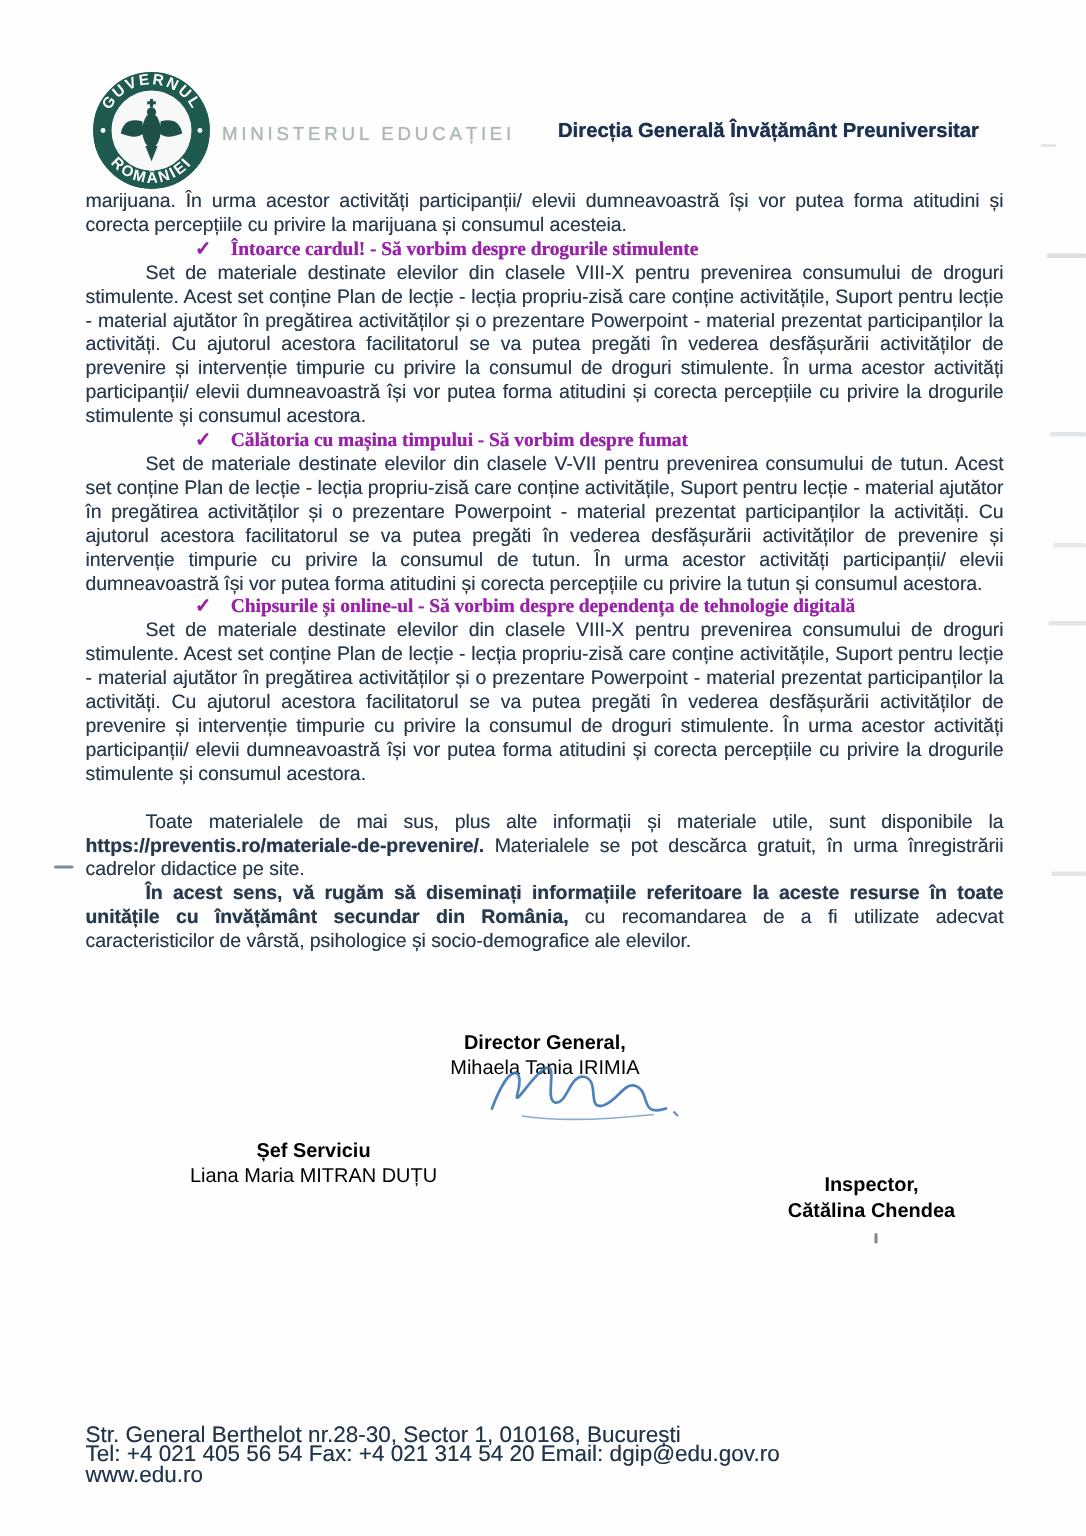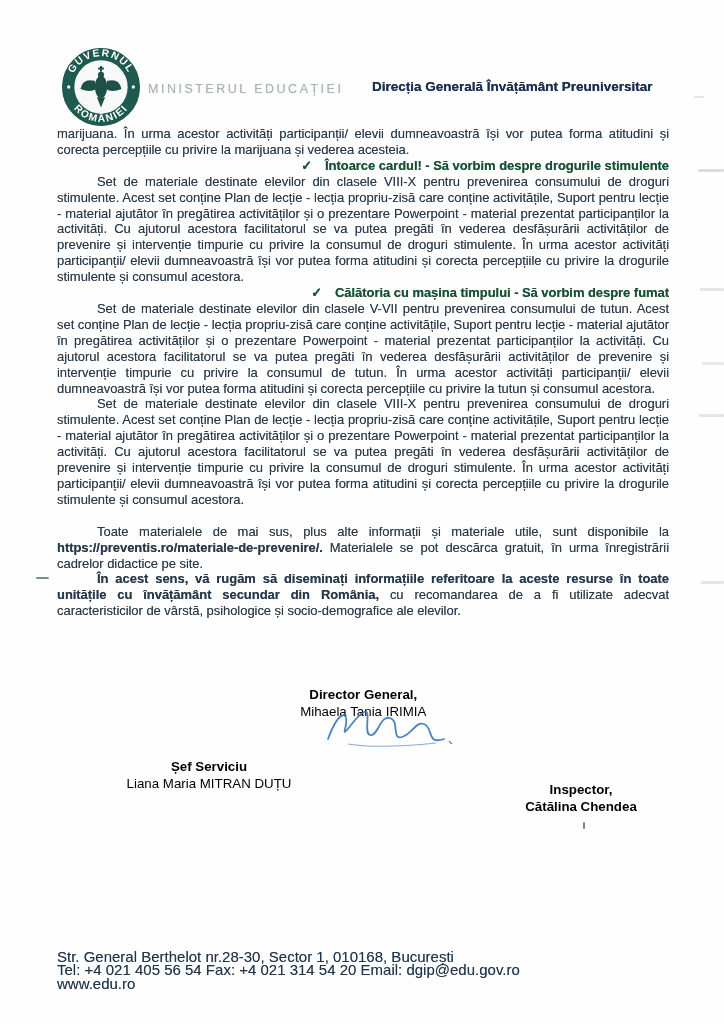--- a/index.html
+++ b/index.html
@@ -29,23 +29,24 @@
   .content{
     position:absolute;left:57px;top:126px;width:612px;
     font-size:13px;line-height:15.9px;letter-spacing:-0.05px;
     text-align:justify;
     color:#27394b;
     text-shadow:0 0 .4px rgba(39,57,75,.55);
   }
   .content p{margin:0;}
   .para{text-indent:40px;}
   .section-heading{
-    padding-left:73px;font-weight:bold;color:#14532d;
+    padding-left:73px;font-weight:bold;color:#a21caf;
     text-shadow:0 0 .5px rgba(32,52,75,.7);
-    text-align:right;
+    text-align:left;
+    font-family:Liberation Serif, serif;
   }
   .check{display:inline-block;margin-right:13px;font-weight:bold;}
   .availability{margin-top:16px !important;}
   .bold{font-weight:bold;text-shadow:0 0 .5px rgba(32,52,75,.7);}
   
   .sig-block{position:absolute;text-align:center;font-size:13.3px;line-height:17px;color:#000000;}
   .sig-title{font-weight:bold;}
   .sig-name{font-weight:normal;}
   .sig-director{left:50%;top:686px;transform:translateX(-49%);}
   .sig-chief{left:66px;top:758px;width:286px;}
@@ -98,32 +99,35 @@
       <path d="M34 34 Q22 31 20 42 Q30 46 35 42 Z"></path>
       <path d="M46 34 Q58 31 60 42 Q50 46 45 42 Z"></path>
       <path d="M36 50 L40 60 L44 50 Z"></path>
     </g>
   </svg>
 
   <div class="ministry-label">MINISTERUL EDUCAȚIEI</div>
   <div class="department-title">Direcția Generală Învățământ Preuniversitar</div>
 
   <main class="content">
-    <p>marijuana. În urma acestor activități participanții/ elevii dumneavoastră își vor putea forma atitudini și corecta percepțiile cu privire la marijuana și vederea acesteia.</p>
+    <p>marijuana. În urma acestor activități participanții/ elevii dumneavoastră își vor putea forma atitudini și corecta percepțiile cu privire la marijuana și consumul acesteia.</p>
 
     <div class="section-heading">
       <span class="check">✓</span><span>Întoarce cardul! - Să vorbim despre drogurile stimulente</span>
     </div>
     <p class="para">Set de materiale destinate elevilor din clasele VIII-X pentru prevenirea consumului de droguri stimulente. Acest set conține Plan de lecție - lecția propriu-zisă care conține activitățile, Suport pentru lecție - material ajutător în pregătirea activităților și o prezentare Powerpoint - material prezentat participanților la activități. Cu ajutorul acestora facilitatorul se va putea pregăti în vederea desfășurării activităților de prevenire și intervenție timpurie cu privire la consumul de droguri stimulente. În urma acestor activități participanții/ elevii dumneavoastră își vor putea forma atitudini și corecta percepțiile cu privire la drogurile stimulente și consumul acestora.</p>
 
     <div class="section-heading">
       <span class="check">✓</span><span>Călătoria cu mașina timpului - Să vorbim despre fumat</span>
     </div>
     <p class="para">Set de materiale destinate elevilor din clasele V-VII pentru prevenirea consumului de tutun. Acest set conține Plan de lecție - lecția propriu-zisă care conține activitățile, Suport pentru lecție - material ajutător în pregătirea activităților și o prezentare Powerpoint - material prezentat participanților la activități. Cu ajutorul acestora facilitatorul se va putea pregăti în vederea desfășurării activităților de prevenire și intervenție timpurie cu privire la consumul de tutun. În urma acestor activități participanții/ elevii dumneavoastră își vor putea forma atitudini și corecta percepțiile cu privire la tutun și consumul acestora.</p>
 
+    <div class="section-heading">
+      <span class="check">✓</span><span>Chipsurile și online-ul - Să vorbim despre dependența de tehnologie digitală</span>
+    </div>
     <p class="para">Set de materiale destinate elevilor din clasele VIII-X pentru prevenirea consumului de droguri stimulente. Acest set conține Plan de lecție - lecția propriu-zisă care conține activitățile, Suport pentru lecție - material ajutător în pregătirea activităților și o prezentare Powerpoint - material prezentat participanților la activități. Cu ajutorul acestora facilitatorul se va putea pregăti în vederea desfășurării activităților de prevenire și intervenție timpurie cu privire la consumul de droguri stimulente. În urma acestor activități participanții/ elevii dumneavoastră își vor putea forma atitudini și corecta percepțiile cu privire la drogurile stimulente și consumul acestora.</p>
 
     <p class="para availability">
       <span>Toate materialele de mai sus, plus alte informații și materiale utile, sunt disponibile la </span><span class="bold">https://preventis.ro/materiale-de-prevenire/.</span><span> Materialele se pot descărca gratuit, în urma înregistrării cadrelor didactice pe site.</span>
     </p>
 
     <p class="para">
       <span class="bold">În acest sens, vă rugăm să diseminați informațiile referitoare la aceste resurse în toate unitățile cu învățământ secundar din România,</span><span> cu recomandarea de a fi utilizate adecvat caracteristicilor de vârstă, psihologice și socio-demografice ale elevilor.</span>
     </p>
   </main>

